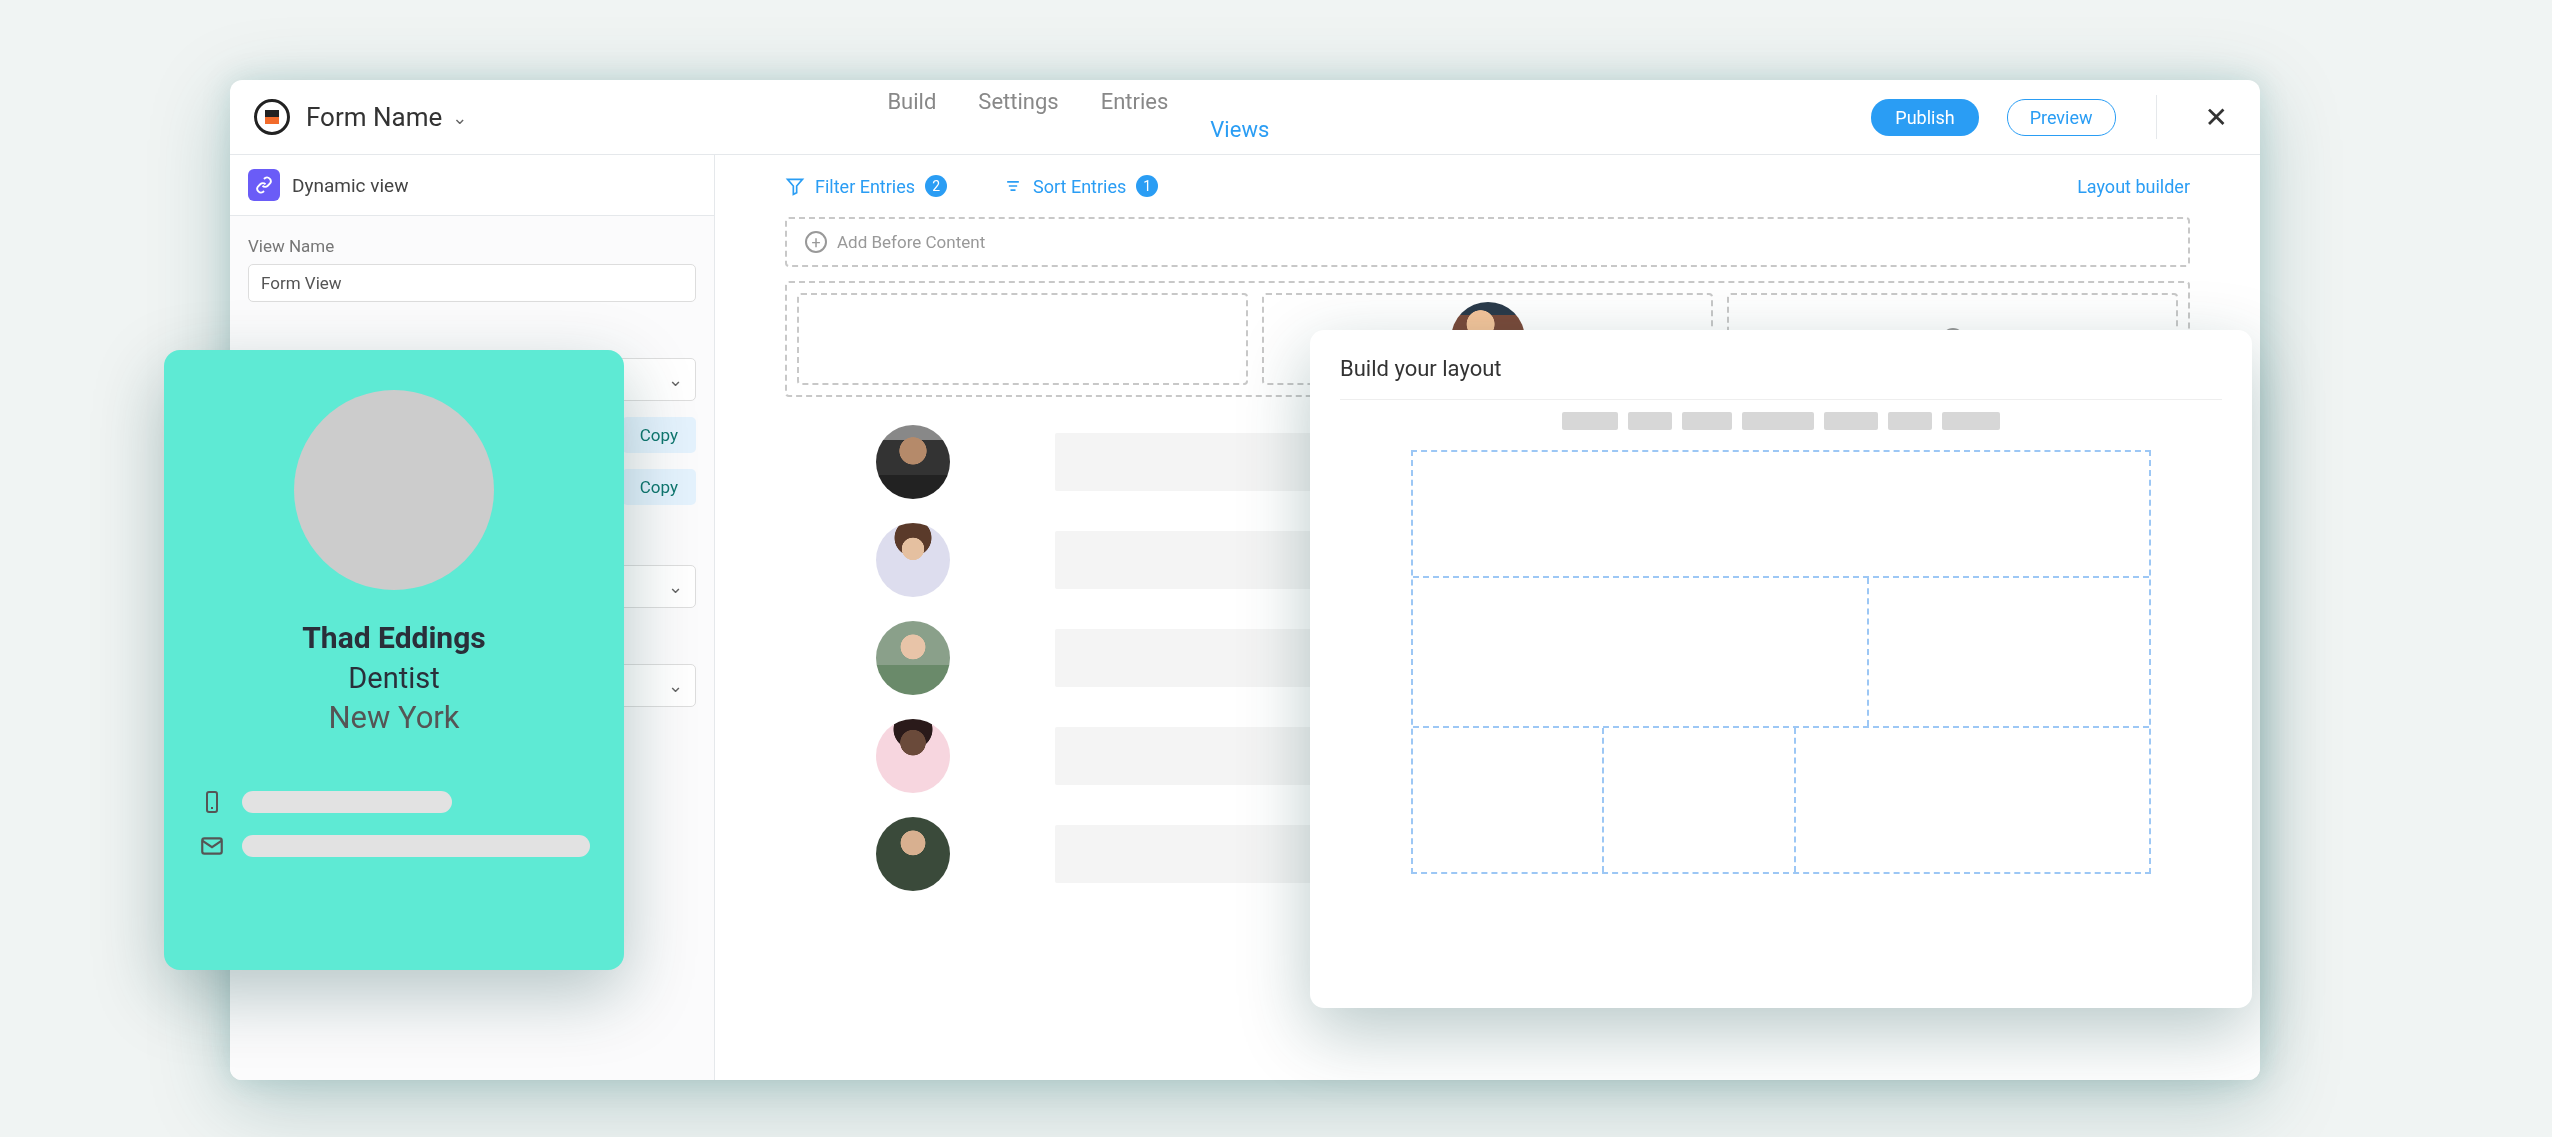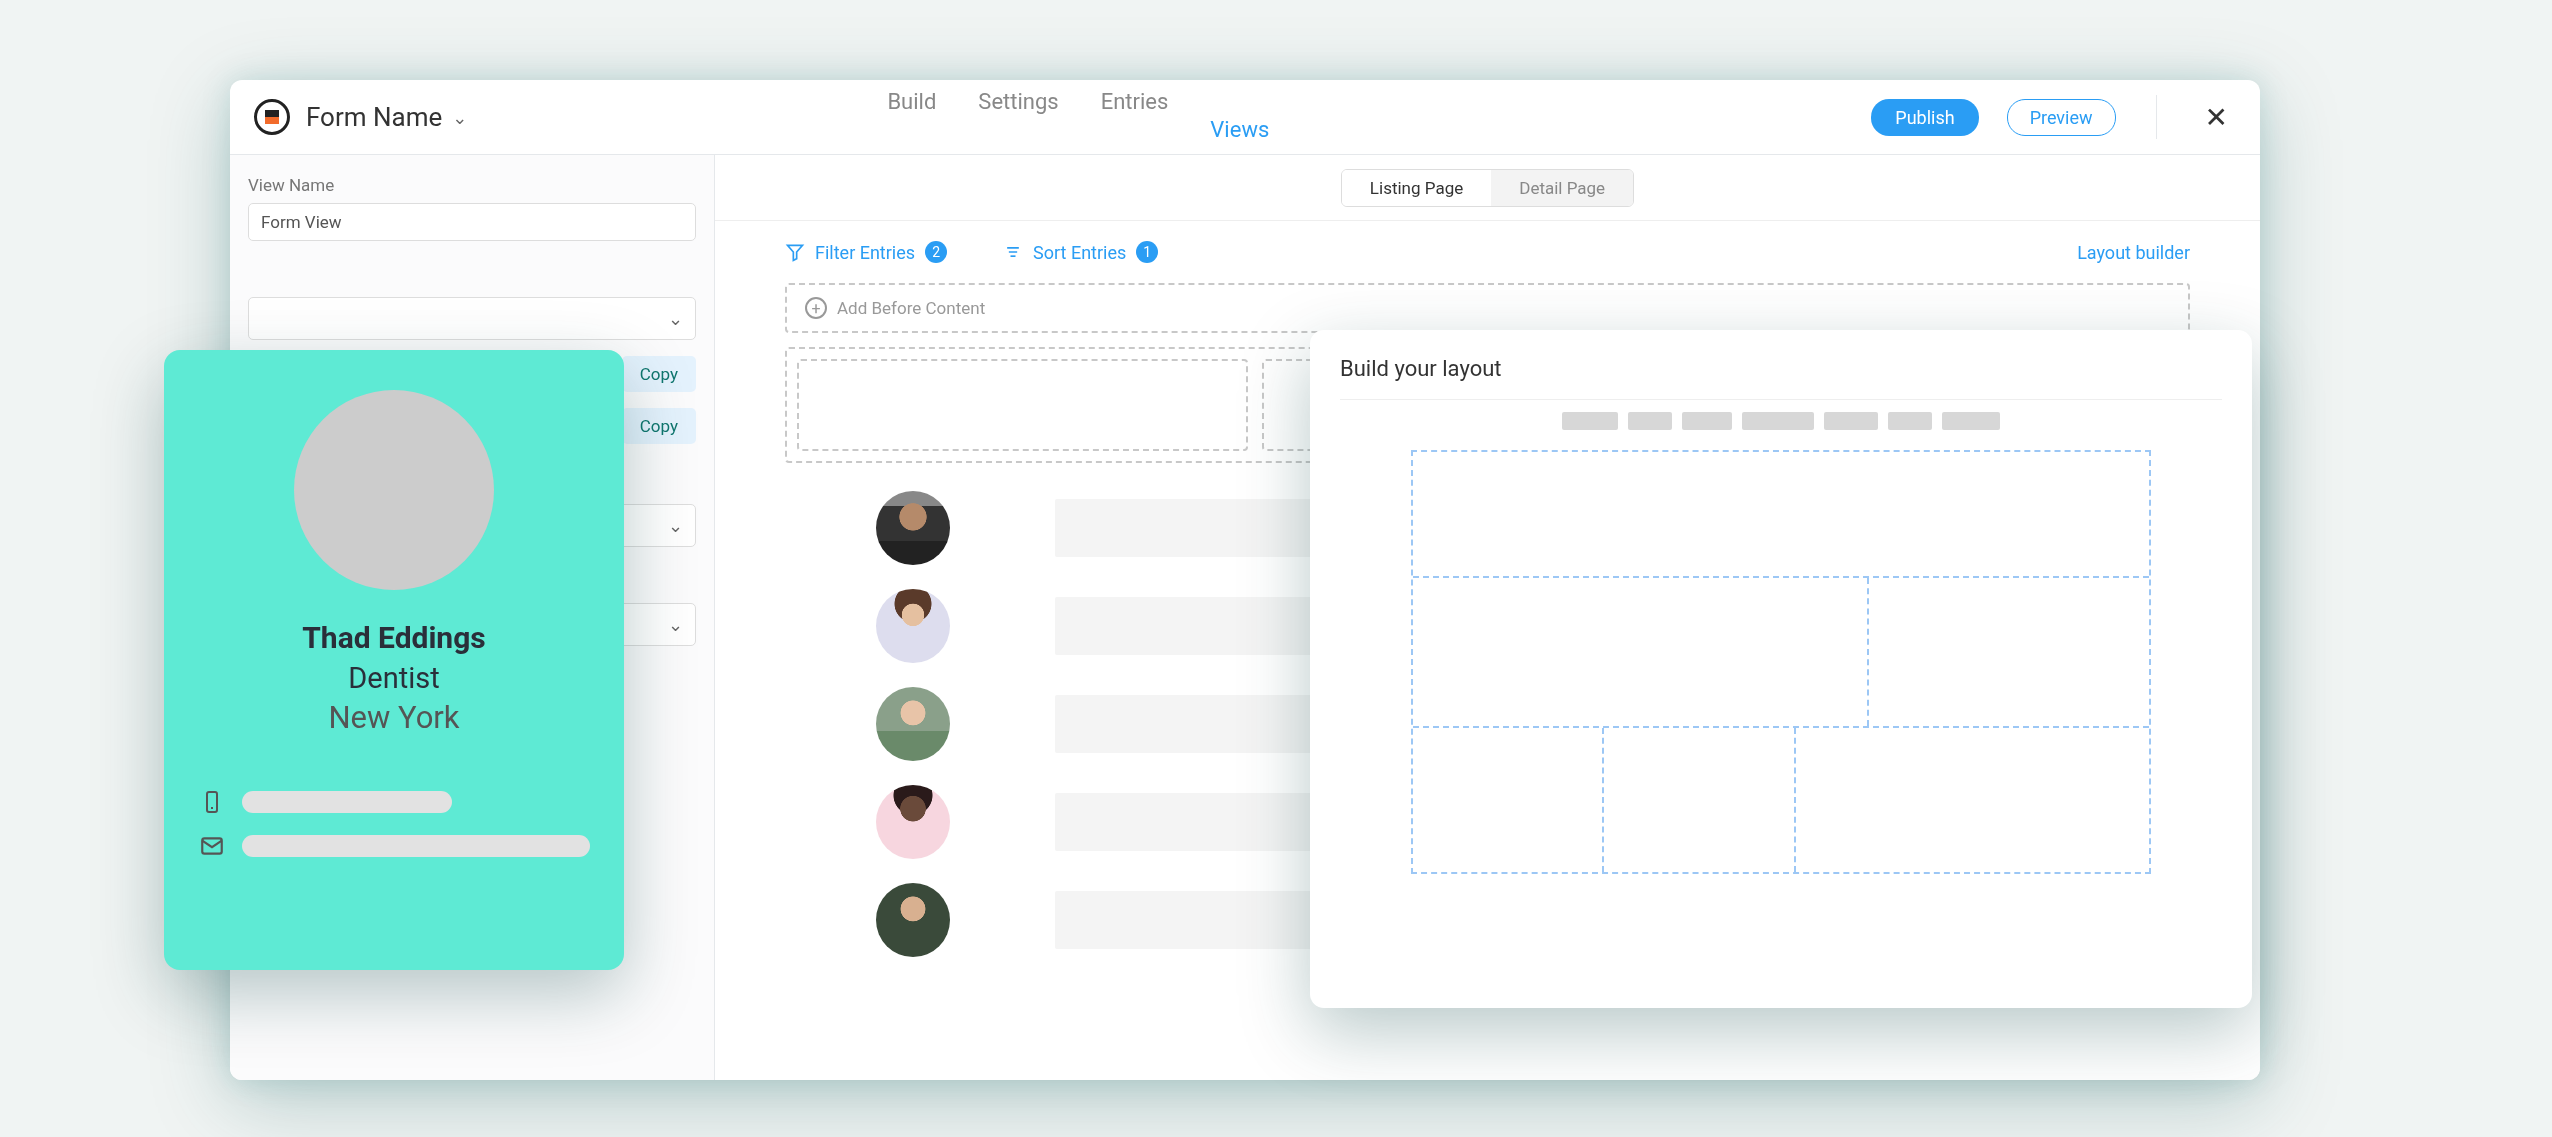--- a/index.html
+++ b/index.html
@@ -130,20 +130,29 @@
     </div>
     <div class="topbar-right">
       <button class="btn-publish">Publish</button>
       <button class="btn-preview">Preview</button>
       <div class="divider-v"></div>
       <div class="close-x">✕</div>
     </div>
   </div>
 
   <div class="sidebar">
+    <div class="dyn-row">
+      <div class="dyn-icon">
+        <svg width="18" height="18" viewBox="0 0 24 24" fill="none" stroke="#fff" stroke-width="2.5">
+            <path d="M10 13a5 5 0 0 0 7 0l3-3a5 5 0 0 0-7-7l-1 1"></path>
+            <path d="M14 11a5 5 0 0 0-7 0l-3 3a5 5 0 0 0 7 7l1-1"></path>
+          </svg>
+      </div>
+      <span class="dyn-label">Dynamic view</span>
+    </div>
     <div class="sb-body">
       <label class="sb-label">View Name</label>
       <input class="sb-input" value="Form View" style="">
       <div class="sb-dd">
           <span></span>
           <span class="chev">⌄</span>
         </div>
       <button class="copy-btn">Copy</button>
       <button class="copy-btn">Copy</button>
       <div class="sb-dd sb-dd3">
@@ -159,26 +168,20 @@
         <span>Make 'Views' translatable</span>
       </div>
       <div class="radio-row">
         <div class="radio-circ"></div>
         <span>Make 'Views' appear as translated</span>
       </div>
     </div>
   </div>
 
   <div class="content">
-    <div class="seg-row">
-      <div class="segment">
-        <div class="seg-item active">Listing Page</div>
-        <div class="seg-item">Detail Page</div>
-      </div>
-    </div>
 
     <div class="toolbar">
       <div class="tool-item">
         <span>
           <svg width="20" height="20" viewBox="0 0 24 24" fill="none" stroke="#2a9df4" stroke-width="2">
               <polygon points="3 4 21 4 14 12 14 20 10 22 10 12 3 4"></polygon>
             </svg>
         </span>
         <span>Filter Entries</span>
         <span class="badge">2</span>

